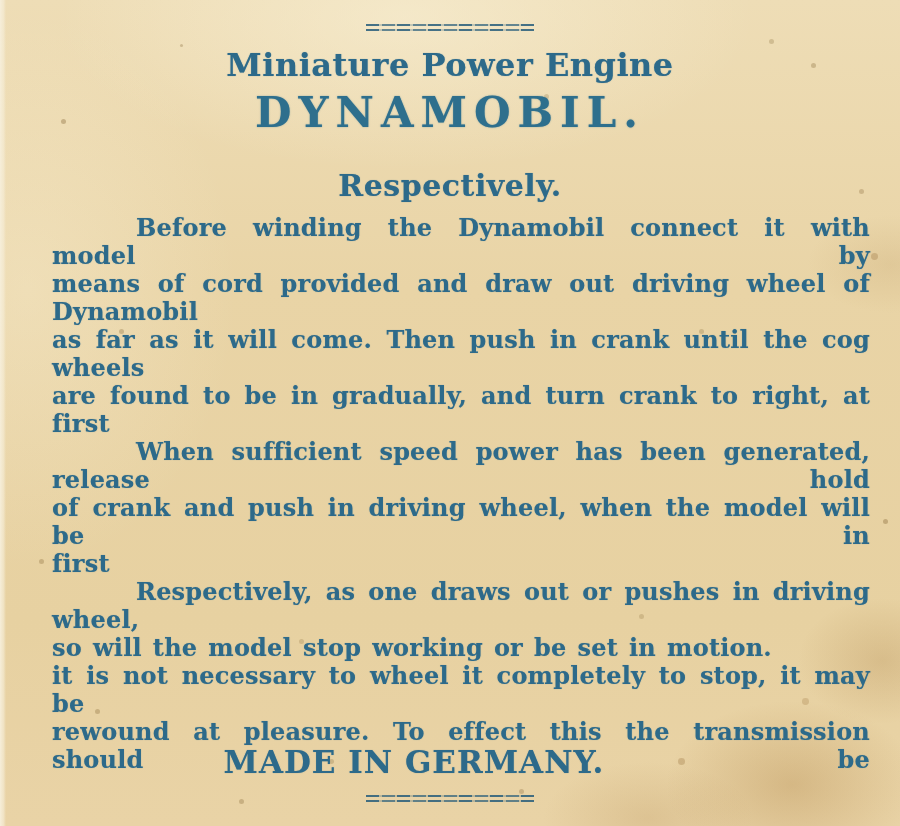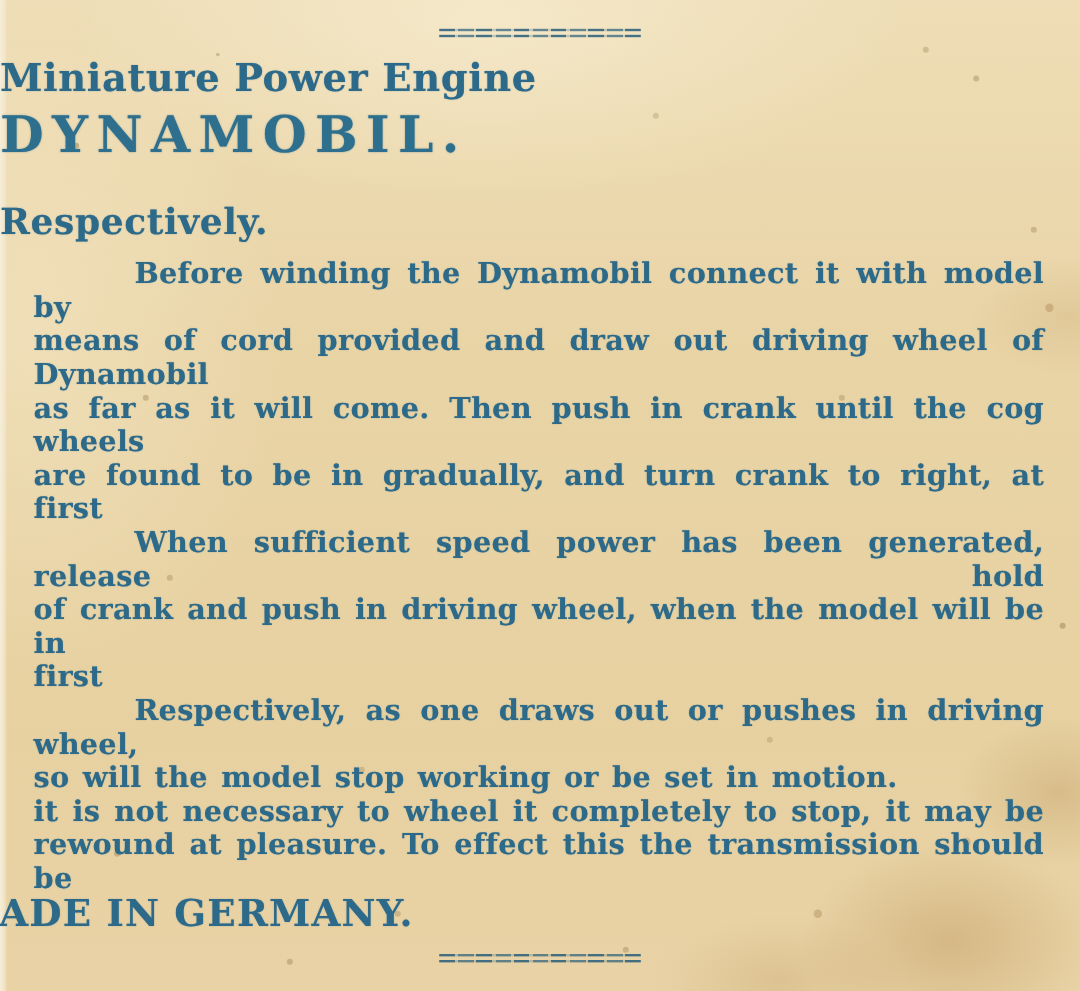--- a/index.html
+++ b/index.html
@@ -45,40 +45,40 @@
   }
   .double-rule{position:absolute;left:0;right:0;}
   .double-rule .rl{
     display:block;width:168px;margin:0 auto;height:2px;
     background:repeating-linear-gradient(90deg,
       rgba(38,92,122,0.85) 0 13px, rgba(38,92,122,0.25) 13px 16px, rgba(38,92,122,0.7) 16px 29px, rgba(38,92,122,0.2) 29px 31px);
   }
   .double-rule .rl + .rl{margin-top:3px;}
   .double-rule.top{top:24px;}
   .double-rule.bottom{top:795px;}
-  .center-text{position:absolute;left:0;right:0;text-align:left;white-space:nowrap;}
+  .center-text{position:absolute;left:0;right:0;text-align:center;white-space:nowrap;}
   .subtitle{
     top:46px;font-size:32px;font-weight:bold;letter-spacing:0.5px;
     text-shadow:0 0 1px rgba(45,106,138,0.55);
   }
   .title{
     top:88px;font-size:42px;font-weight:bold;letter-spacing:7px;
     color:#2e6f8d;text-shadow:0 0 1.5px rgba(46,111,141,0.6);
   }
   .section-heading{
     top:168px;font-size:30px;font-weight:bold;letter-spacing:0.5px;
     text-shadow:0 0 1px rgba(45,106,138,0.55);
   }
   .body-block{
     position:absolute;top:214px;left:28px;right:30px;
     font-size:24px;line-height:28px;font-weight:bold;
     word-spacing:2.5px;letter-spacing:0.2px;
     text-shadow:0 0 1px rgba(45,106,138,0.45);
   }
-  .line{text-align:justify;text-align-last:justify;}
+  .line{text-align:justify;text-align-last:justify;margin-left:24px;}
   .line.first{text-indent:84px;}
   .line.last{text-align-last:left;}
   .footer-line{
     top:744px;font-size:31px;font-weight:bold;letter-spacing:1px;
     transform:translateX(-36px);
     text-shadow:0 0 1px rgba(45,106,138,0.55);
   }
 </style>
 </head>
 <body>

